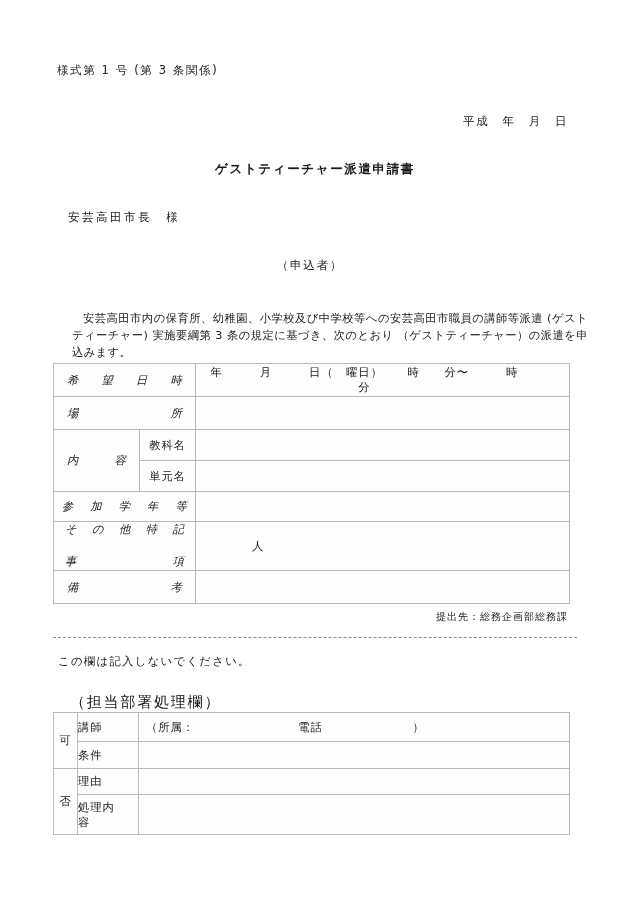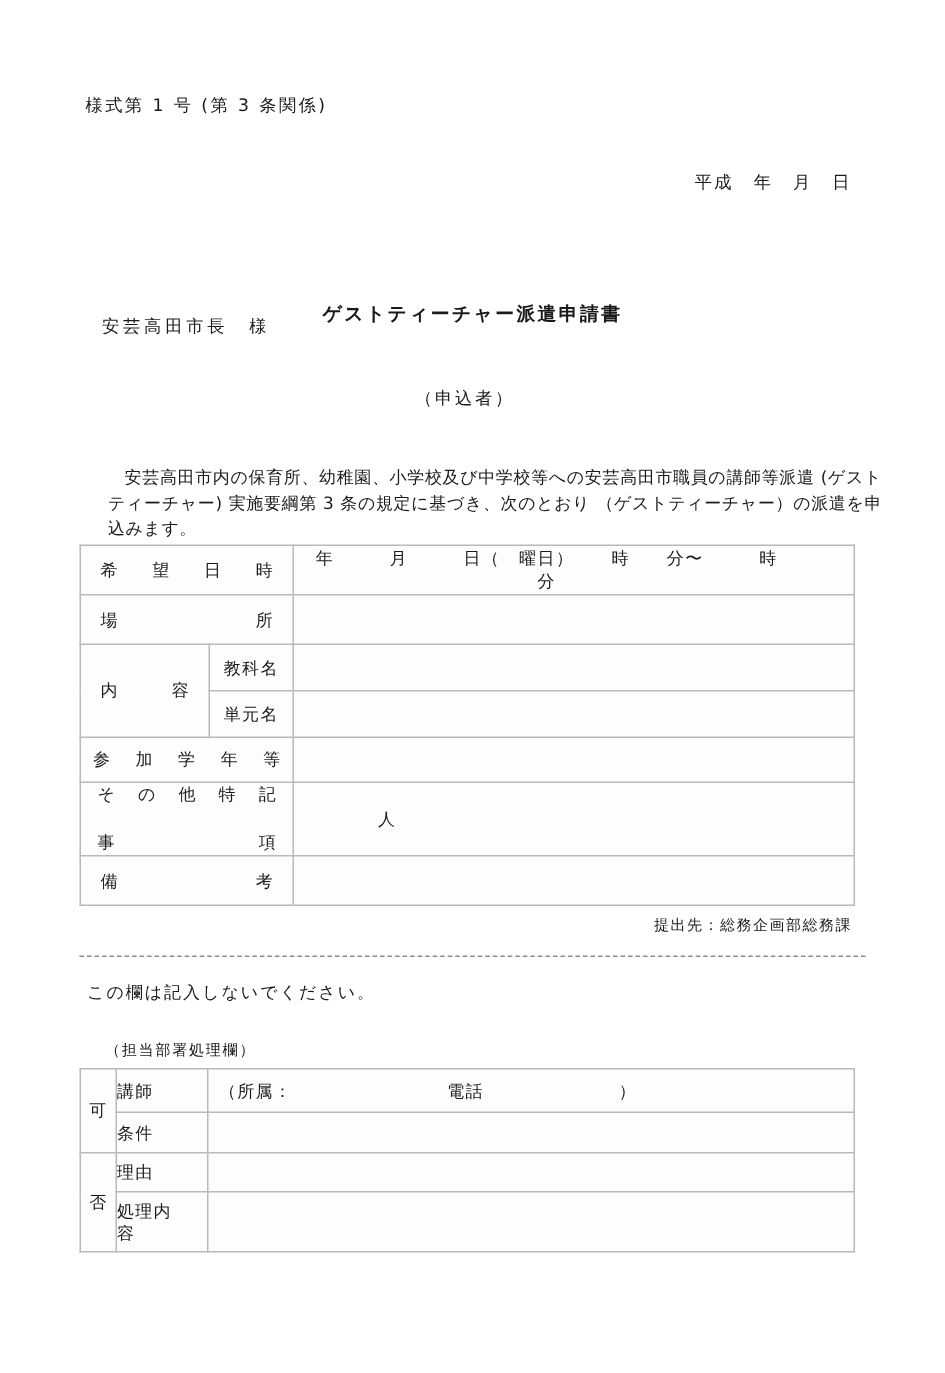--- a/index.html
+++ b/index.html
@@ -50,21 +50,20 @@
   }
   .doc-title {
     position: absolute;
     left: 0;
     right: 0;
     top: 161px;
     text-align: center;
     font-size: 12.5px;
     font-weight: bold;
     letter-spacing: 0.13em;
-    margin-top: 40px;
   }
   .addressee {
     position: absolute;
     left: 68px;
     top: 210px;
     font-size: 11.5px;
     letter-spacing: 0.22em;
     white-space: nowrap;
   }
   .applicant {
@@ -108,20 +107,21 @@
   }
   #main-table {
     left: 53px;
     top: 363px;
     width: 516px;
   }
   .lbl {
     text-align: center;
     letter-spacing: 0.10em;
     color: #1a1a1a;
+    font-style: italic;
   }
   .lbl-spread {
     display: block;
     text-align: justify;
     text-align-last: justify;
     padding: 0 13px;
     letter-spacing: 0.02em;
   }
   .lbl-two-line {
     display: block;
@@ -184,21 +184,21 @@
     left: 58px;
     top: 654px;
     font-size: 11.3px;
     letter-spacing: 0.12em;
     white-space: nowrap;
   }
   .dept-label {
     position: absolute;
     left: 70px;
     top: 693px;
-    font-size: 10px;
+    font-size: 15px;
     letter-spacing: 0.12em;
     white-space: nowrap;
   }
 
   
   #proc-table {
     left: 53px;
     top: 712px;
     width: 516px;
   }

